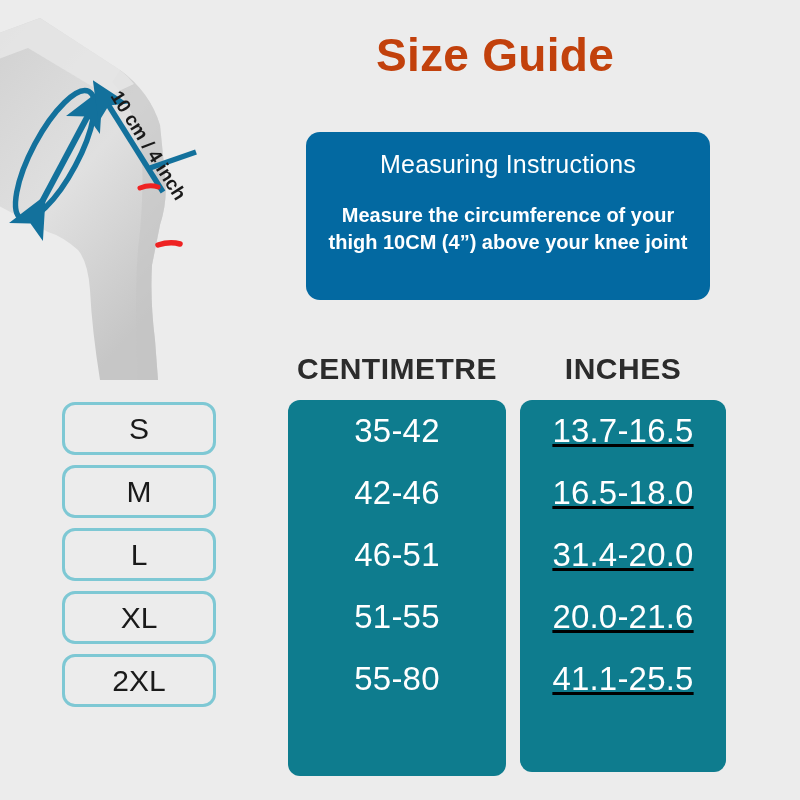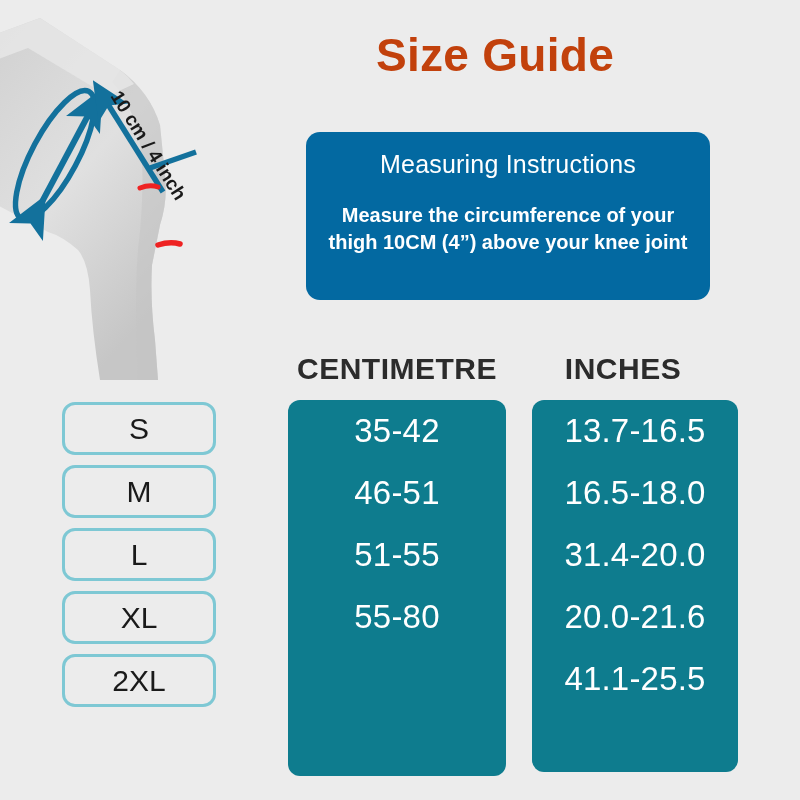--- a/index.html
+++ b/index.html
@@ -62,21 +62,21 @@
     display: flex; align-items: center; justify-content: center;
     font-size: 30px; color: #1a1a1a; font-weight: normal;
   }
 
   
   .val-col {
     position: absolute; top: 400px;
     background: #0e7c8e; border-radius: 12px;
   }
   #col-cm { left: 288px; width: 218px; height: 376px; }
-  #col-in { left: 532px; width: 206px; height: 372px; }
+  #col-in { left: 520px; width: 206px; height: 372px; text-decoration: underline; }
   .val-cell {
     height: 62px; display: flex; align-items: center; justify-content: center;
     color: #ffffff; font-size: 33px; font-weight: normal; letter-spacing: 0.2px;
   }
   #col-in .val-cell { font-size: 33px; }
 </style>
 </head>
 <body>
 
 <div id="page">
@@ -142,20 +142,21 @@
   <div id="sizes">
     <div class="size-chip">S</div>
     <div class="size-chip">M</div>
     <div class="size-chip">L</div>
     <div class="size-chip">XL</div>
     <div class="size-chip">2XL</div>
   </div>
 
   <div id="col-cm" class="val-col">
     <div class="val-cell">35-42</div>
+    <div class="val-cell">42-46</div>
     <div class="val-cell">46-51</div>
     <div class="val-cell">51-55</div>
     <div class="val-cell">55-80</div>
   </div>
 
   <div id="col-in" class="val-col">
     <div class="val-cell">13.7-16.5</div>
     <div class="val-cell">16.5-18.0</div>
     <div class="val-cell">31.4-20.0</div>
     <div class="val-cell">20.0-21.6</div>

